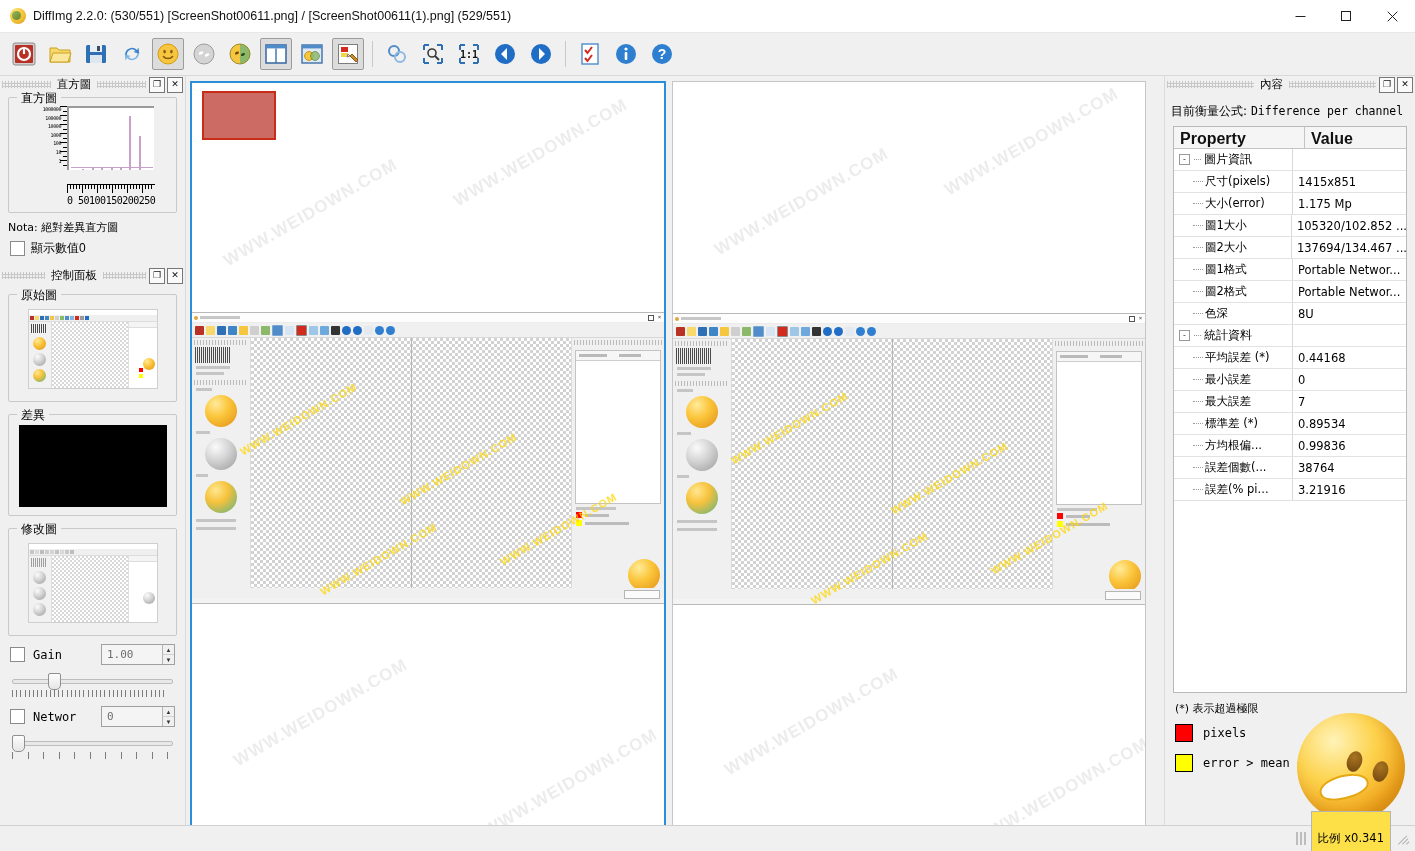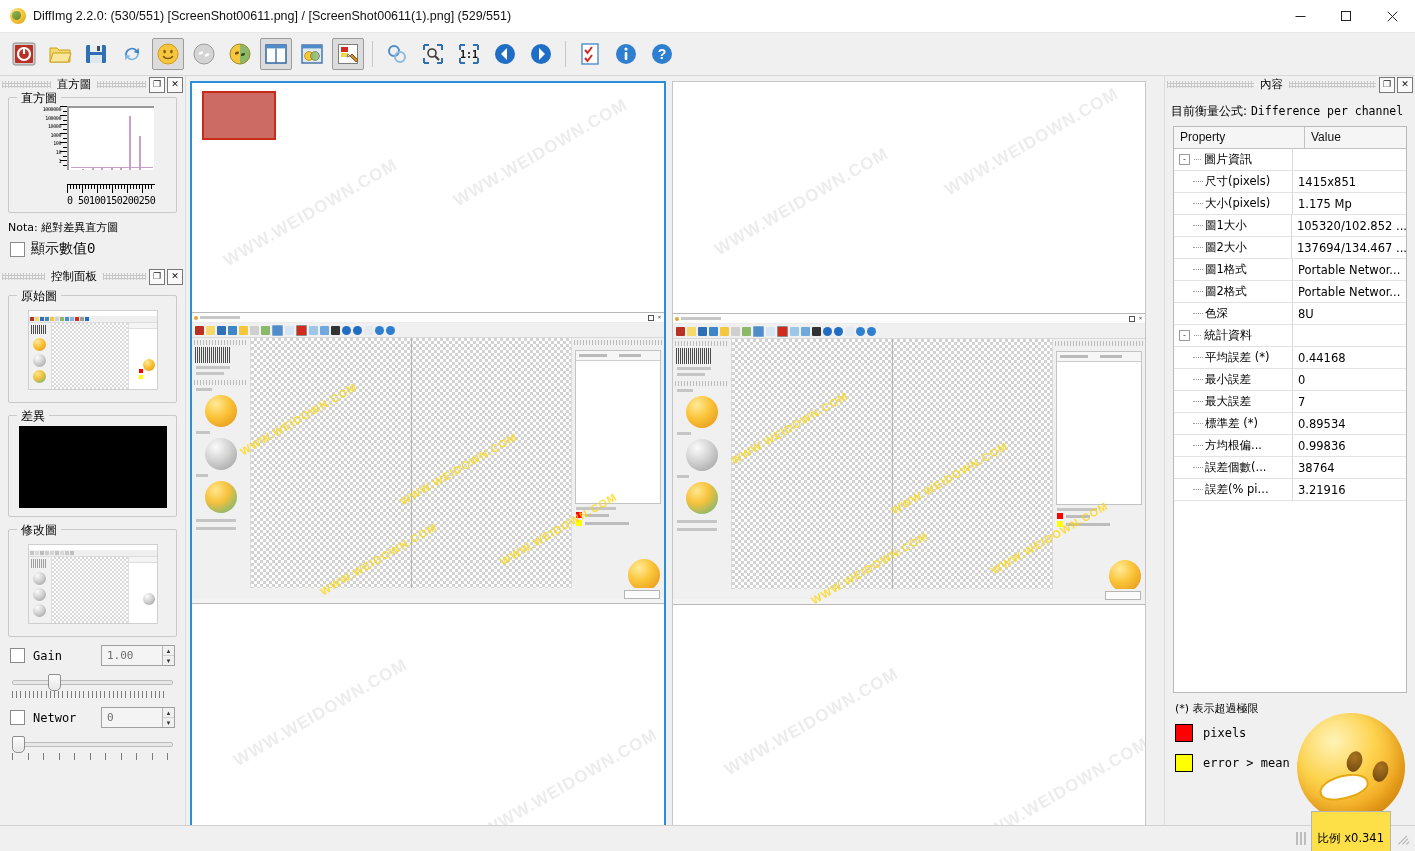--- a/index.html
+++ b/index.html
@@ -136,21 +136,21 @@
   }
   .nota {
     margin: 7px 8px 2px 8px; font-size: 11px;
     font-family: "DejaVu Sans", sans-serif;
   }
   .chk-row { display: flex; align-items: center; margin: 3px 8px 6px 10px; }
   .chkbox {
     width: 13px; height: 13px; border: 1px solid #8a8a8a; background: #fff;
     margin-right: 6px; flex: 0 0 auto;
   }
-  .chk-label { font-size: 14px; font-family: Liberation Mono, monospace; }
+  .chk-label { font-size: 12px; font-family: Liberation Sans, sans-serif; }
 
   
   .thumb-box {
     height: 88px; border: 0; margin: 2px auto 2px auto;
     width: 150px; background: transparent;
     display: flex; align-items: center; justify-content: center;
   }
   .mini-shot {
     width: 128px; height: 78px; position: relative; overflow: hidden;
     background: #f3f3f3; border: 1px solid #cfcfcf;
@@ -303,21 +303,21 @@
     margin: 10px 0 6px 6px; font-size: 12px; white-space: nowrap;
     font-family: "DejaVu Sans", sans-serif;
   }
   .formula b { font-weight: normal; }
   .formula code { font-family: "DejaVu Sans Mono", monospace; font-size: 11.5px; }
   .prop-table {
     margin: 0 8px; border: 1px solid #b9b9b9; background: #fff;
     flex: 0 0 auto; height: 565px; overflow: hidden;
   }
   .pt-head { display: flex; height: 21px; background: #f5f5f5; border-bottom: 1px solid #c4c4c4; }
-  .pt-head div { padding: 3px 6px; font-size: 12px; color: #111; }
+  .pt-head div { padding: 3px 6px; font-size: 16px; color: #111; font-weight: bold; }
   .pt-head .c1 { width: 118px; border-right: 1px solid #c4c4c4; }
   .pt-row { display: flex; height: 21px; border-bottom: 1px solid #e2e2e2; }
   .pt-row .c1 {
     width: 118px; border-right: 1px solid #d8d8d8; display: flex; align-items: center;
     font-size: 11.5px; overflow: hidden; white-space: nowrap;
     font-family: "DejaVu Sans", sans-serif;
   }
   .pt-row .c2 {
     flex: 1 1 auto; display: flex; align-items: center; padding-left: 5px;
     font-size: 11.5px; overflow: hidden; white-space: nowrap;
@@ -1030,21 +1030,21 @@
             <div class="pt-row">
               <div class="c1">
                 <span class="tree-leaf"></span>
                 <span>尺寸(pixels)</span>
               </div>
               <div class="c2">1415x851</div>
             </div>
             <div class="pt-row">
               <div class="c1">
                 <span class="tree-leaf"></span>
-                <span>大小(pixels)</span>
+                <span>大小(error)</span>
               </div>
               <div class="c2">1.175 Mp</div>
             </div>
             <div class="pt-row">
               <div class="c1">
                 <span class="tree-leaf"></span>
                 <span>圖1大小</span>
               </div>
               <div class="c2">105320/102.852 ...</div>
             </div>

